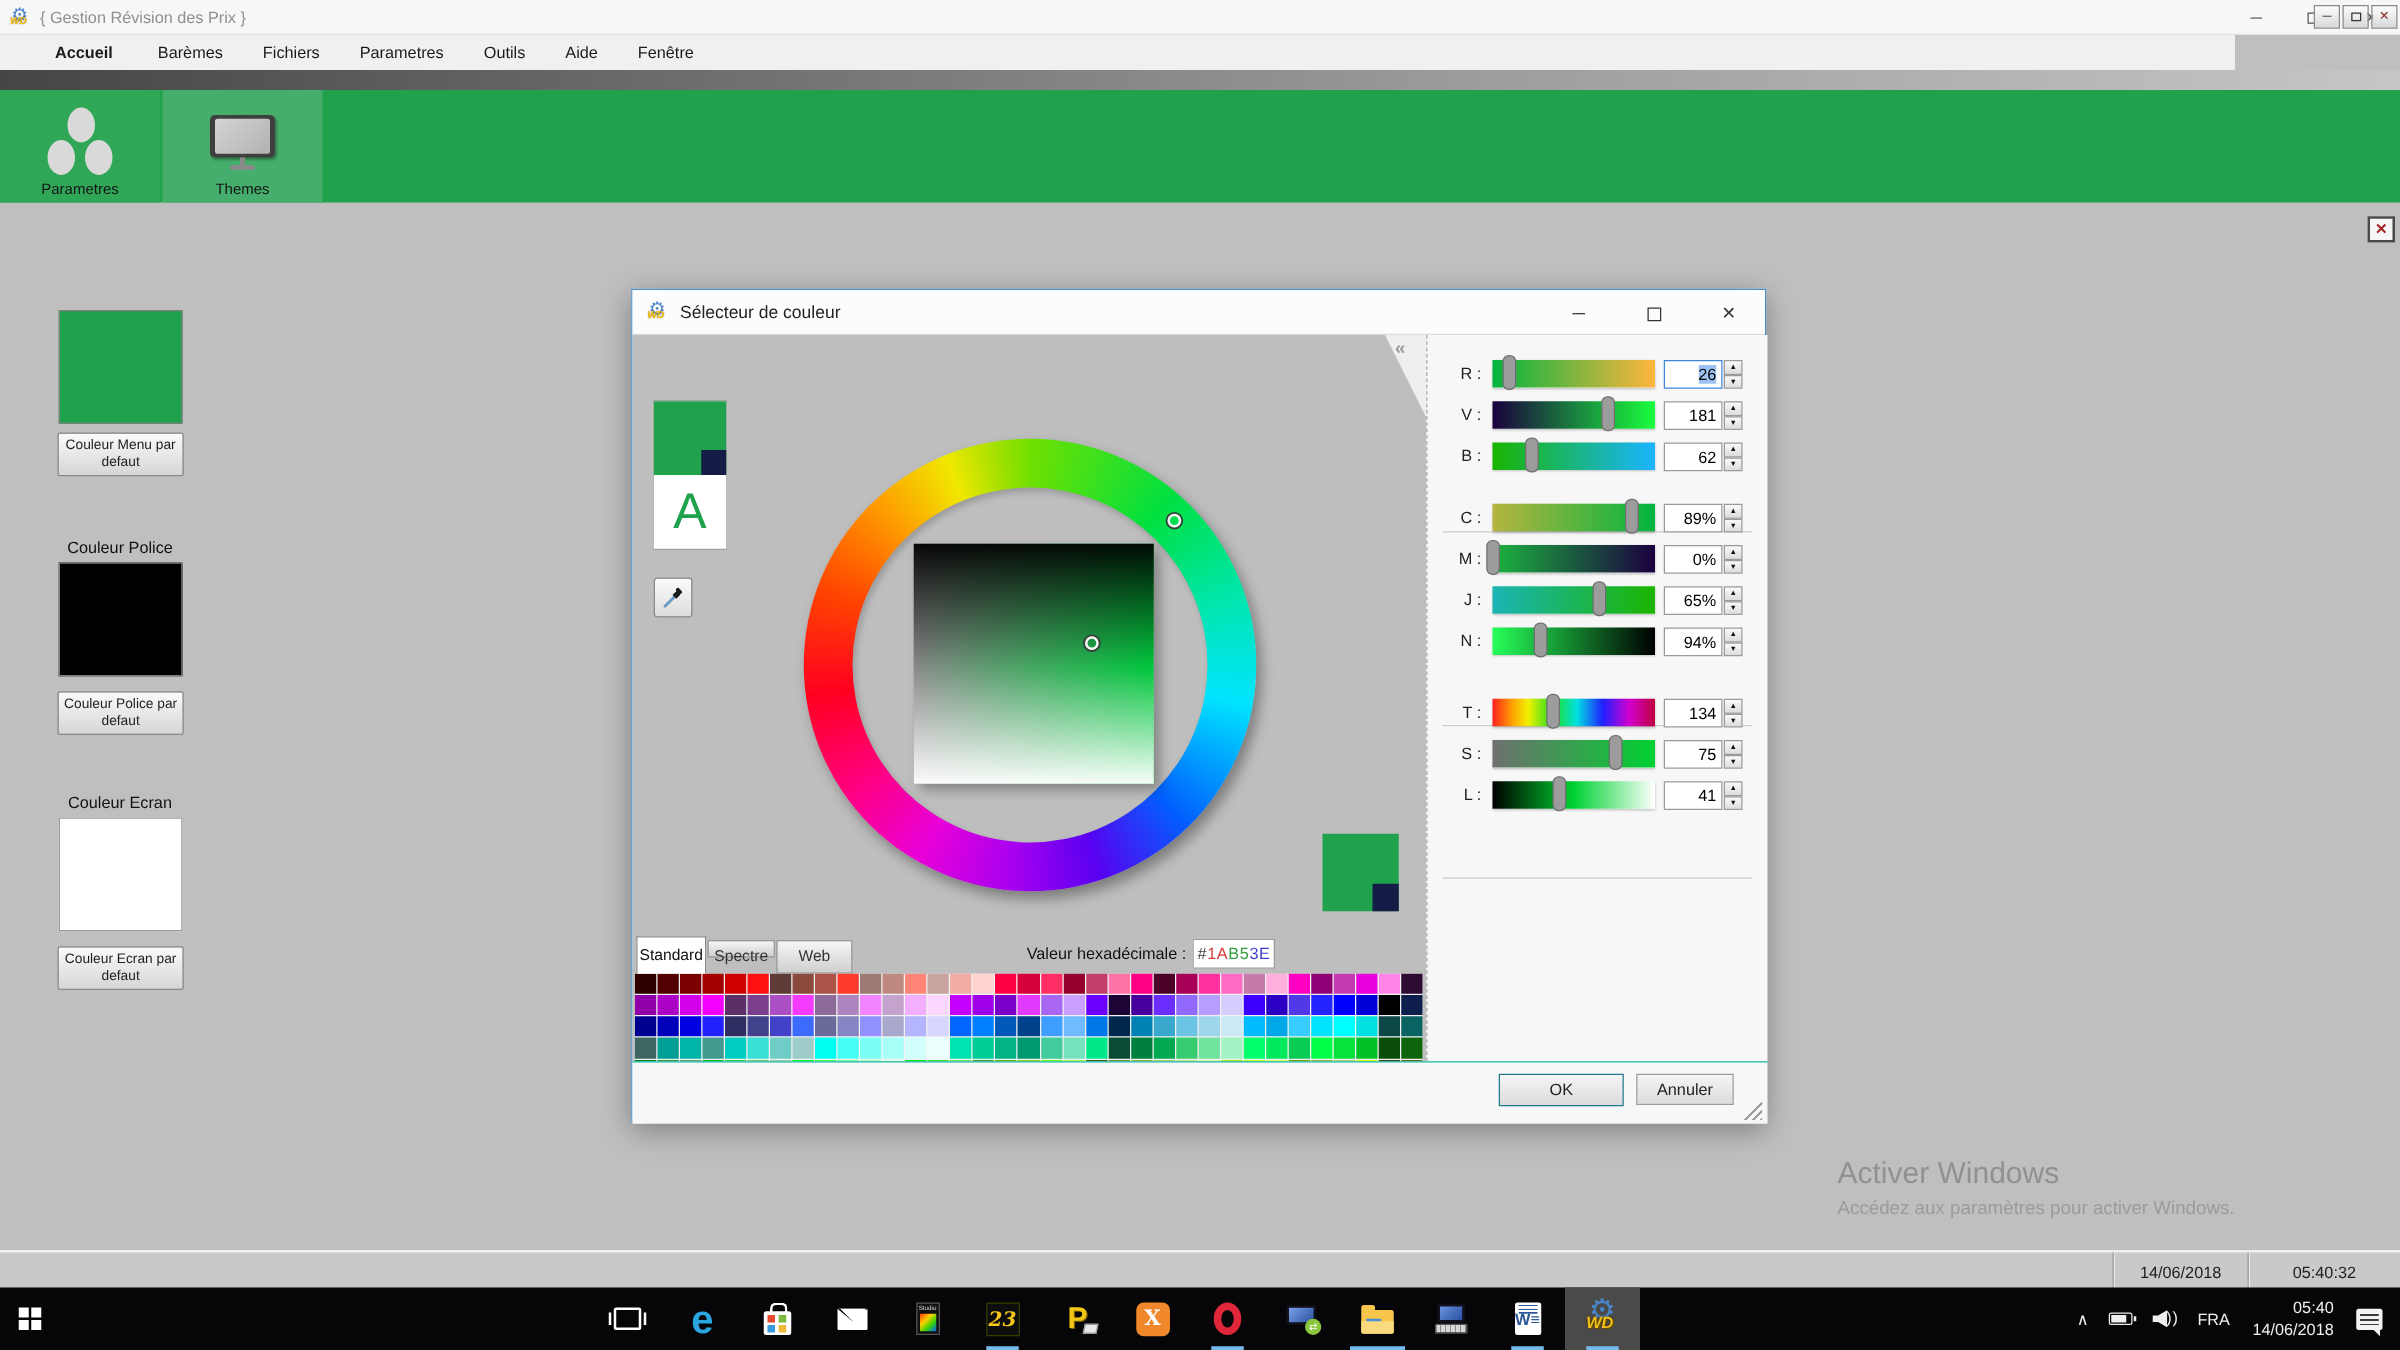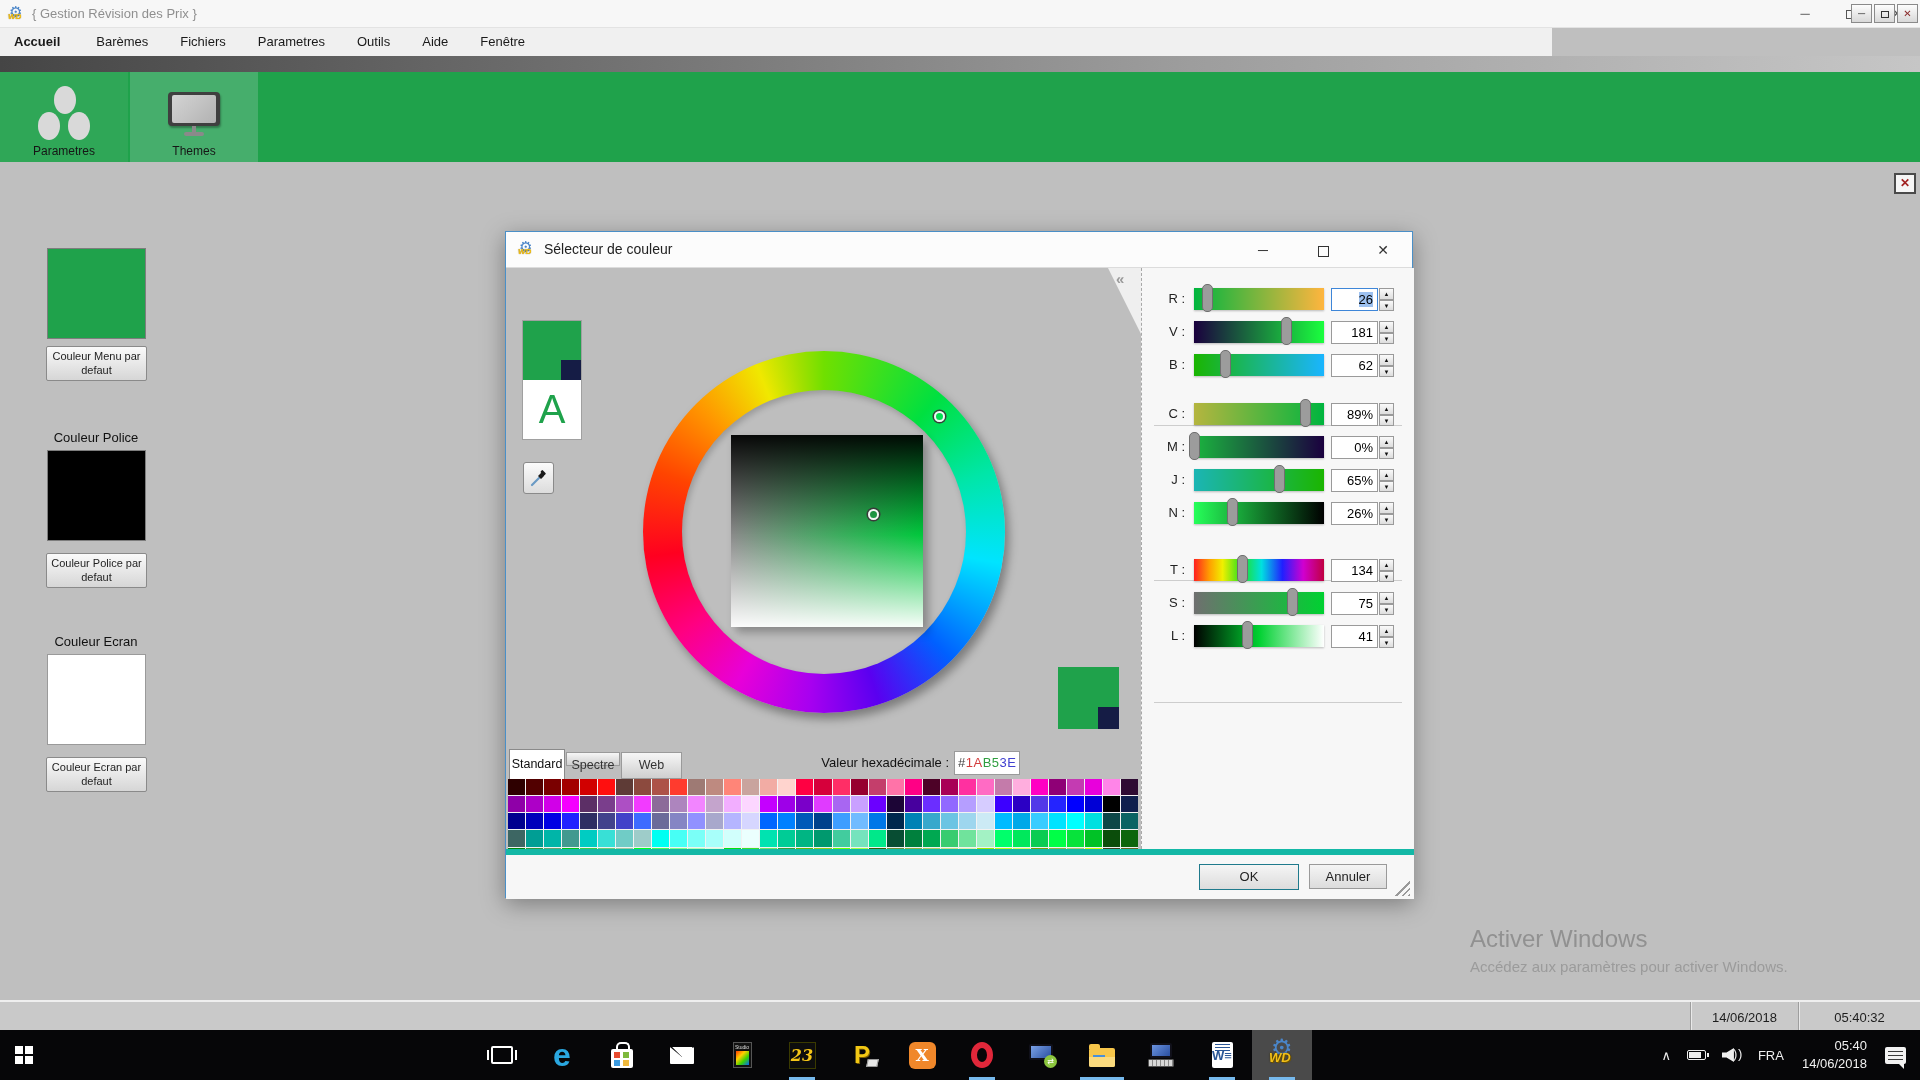--- a/index.html
+++ b/index.html
@@ -8,21 +8,21 @@
   
   #titlebar { position:absolute; left:0; top:0; width:1920px; height:28px; background:#f7f7f7; border-bottom:1px solid #e3e3e3; }
   .wd-icon { position:relative; display:inline-block; width:18px; height:18px; }
   .wd-icon .gear { position:absolute; left:1px; top:-3px; font-size:15px; color:#4a85c8; }
   .wd-icon .wdtxt { position:absolute; left:0px; top:6px; font-size:8px; font-weight:bold; font-style:italic; color:#f2c018; text-shadow:0 0 1px #7a5c00; }
   #app-title { position:absolute; left:32px; top:6px; font-size:13px; color:#8f8f8f; }
   .winctl { position:absolute; top:0; width:46px; height:28px; text-align:center; line-height:28px; color:#555; font-size:13px; }
   .winctl .boxglyph { display:inline-block; width:10px; height:9px; border:1.5px solid #555; vertical-align:middle; }
 
   
-  #menubar { position:absolute; left:0; top:28px; width:1552px; height:28px; background:#f0f0f0; display:flex; align-items:center; padding-left:14px; gap:4px; }
+  #menubar { position:absolute; left:0; top:28px; width:1788px; height:28px; background:#f0f0f0; display:flex; align-items:center; padding-left:44px; gap:4px; }
   .menu-item { font-size:13px; color:#1a1a1a; padding:0 16px; line-height:28px; }
   .menu-item.active { font-weight:bold; padding-left:0; padding-right:20px; }
   .mdi-btn { position:absolute; top:4px; width:21px; height:19px; background:linear-gradient(#fdfdfd,#d8d8d8); border:1px solid #8a8a8a; text-align:center; line-height:17px; font-size:10px; color:#333; }
   .mdi-btn .boxglyph { display:inline-block; width:8px; height:7px; border:1px solid #333; vertical-align:middle; }
 
   
   #gradientbar { position:absolute; left:0; top:56px; width:1920px; height:16px; background:linear-gradient(to right,#454545,#6f6f6f 30%,#9d9d9d 62%,#c6c6c6 100%); }
 
   
   #ribbon { position:absolute; left:0; top:72px; width:1920px; height:90px; }
@@ -158,21 +158,21 @@
   .srow .slabel { position:absolute; left:0; top:0; width:38px; text-align:right; font-size:13px; color:#222; line-height:26px; }
   .srow .sbar { position:absolute; left:47px; top:2px; width:130px; height:22px; box-shadow:0 1px 2px rgba(0,0,0,.25); }
   .srow .shandle { position:absolute; top:-2px; width:11px; height:28px; background:#9c9c9c; border:1px solid #6f6f6f; border-radius:5px; }
   .srow .sval { position:absolute; left:184px; top:2px; width:47px; height:23px; background:#fff; border:1px solid #9a9a9a; font-size:13px; text-align:right; line-height:21px; padding-right:4px; }
   .srow .sval.sel { border:1px solid #3e86d8; }
   .srow .sval.sel span { background:#9dc1f0; }
   .srow .spin { position:absolute; left:232px; top:2px; width:15px; height:23px; }
   .spin .sb { position:absolute; left:0; width:15px; height:11.5px; background:linear-gradient(#fafafa,#ddd); border:1px solid #9a9a9a; font-size:6px; line-height:10px; text-align:center; color:#111; }
   .sep { position:absolute; left:652px; width:248px; height:1px; background:#cdcdcd; }
 
-  #dlg-bottom { position:absolute; left:0; top:617px; width:908px; height:50px; background:#f7f7f7; border-top:6px solid #14b8a6; }
+  #dlg-bottom { position:absolute; left:0; top:617px; width:908px; height:50px; background:#f7f7f7; border-top:1px solid #14b8a6; }
   #ok-btn { position:absolute; left:693px; top:9px; width:100px; height:26px; background:linear-gradient(#f5f5f5,#dcdcdc); border:1.5px solid #1f7a8c; font-size:13px; color:#222; text-align:center; line-height:23px; }
   #cancel-btn { position:absolute; left:803px; top:9px; width:78px; height:25px; background:linear-gradient(#f5f5f5,#dcdcdc); border:1px solid #9a9a9a; font-size:13px; color:#222; text-align:center; line-height:23px; }
   #resize-grip { position:absolute; right:4px; bottom:3px; width:16px; height:16px; background:repeating-linear-gradient(135deg,transparent 0 3px,#9a9a9a 3px 4.5px); clip-path:polygon(100% 0,100% 100%,0 100%); }
 </style>
 </head>
 <body>
 
 <div id="titlebar">
   <span class="wd-icon" style="position:absolute;left:8px;top:6px;">
       <span class="gear">⚙</span>
@@ -567,21 +567,21 @@
           <div class="sval"><span>65%</span></div>
           <div class="spin">
             <div class="sb" style="top: 0px;">▲</div>
             <div class="sb" style="top: 11.5px;">▼</div>
           </div>
         </div>
         <div class="srow" style="left: 5px; top: 232px;">
           <div class="slabel">N :</div>
           <div class="sbar" style="background: linear-gradient(to right, rgb(38, 255, 89), rgb(0, 0, 0));"></div>
           <div class="shandle" style="left: 79.7px;"></div>
-          <div class="sval"><span>26%</span></div>
+          <div class="sval"><span>94%</span></div>
           <div class="spin">
             <div class="sb" style="top: 0px;">▲</div>
             <div class="sb" style="top: 11.5px;">▼</div>
           </div>
         </div>
         <div class="srow" style="left: 5px; top: 289px;">
           <div class="slabel">T :</div>
           <div class="sbar" style="background: linear-gradient(to right, rgb(255, 32, 32), rgb(255, 160, 0) 12%, rgb(240, 240, 0) 22%, rgb(32, 224, 32) 37%, rgb(0, 224, 224) 52%, rgb(32, 32, 255) 68%, rgb(208, 0, 208) 84%, rgb(192, 0, 64));"></div>
           <div class="shandle" style="left: 90.1px;"></div>
           <div class="sval"><span>134</span></div>

